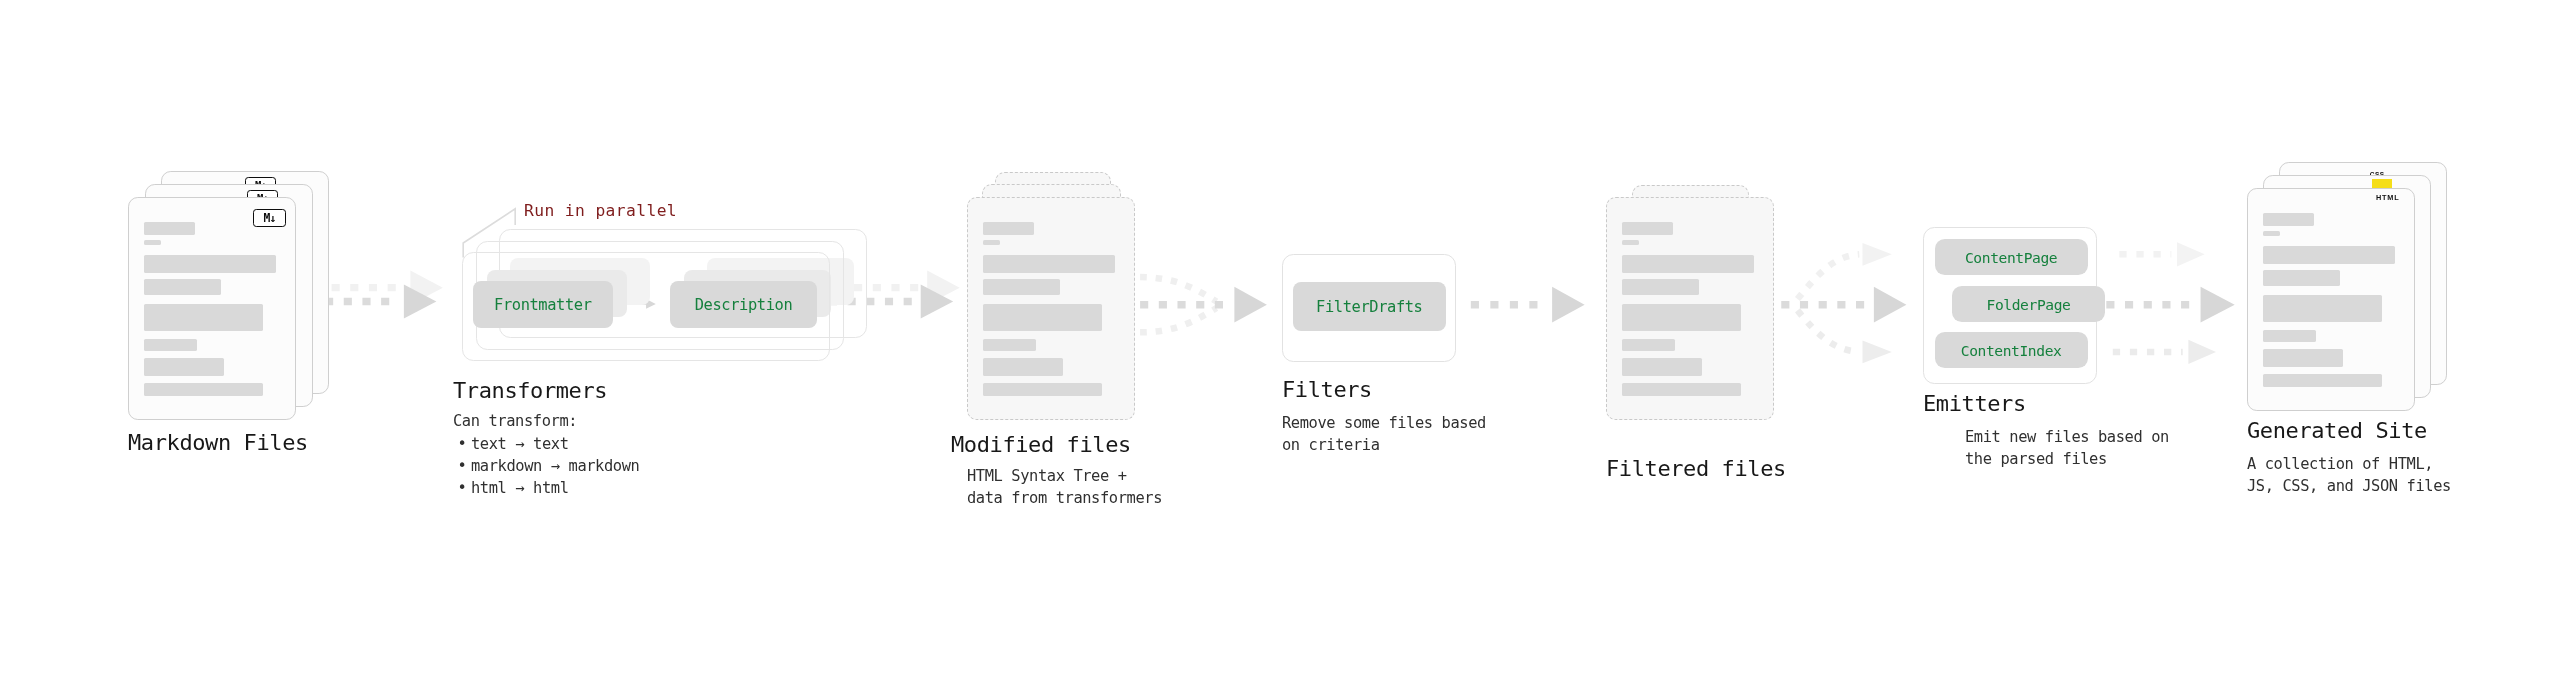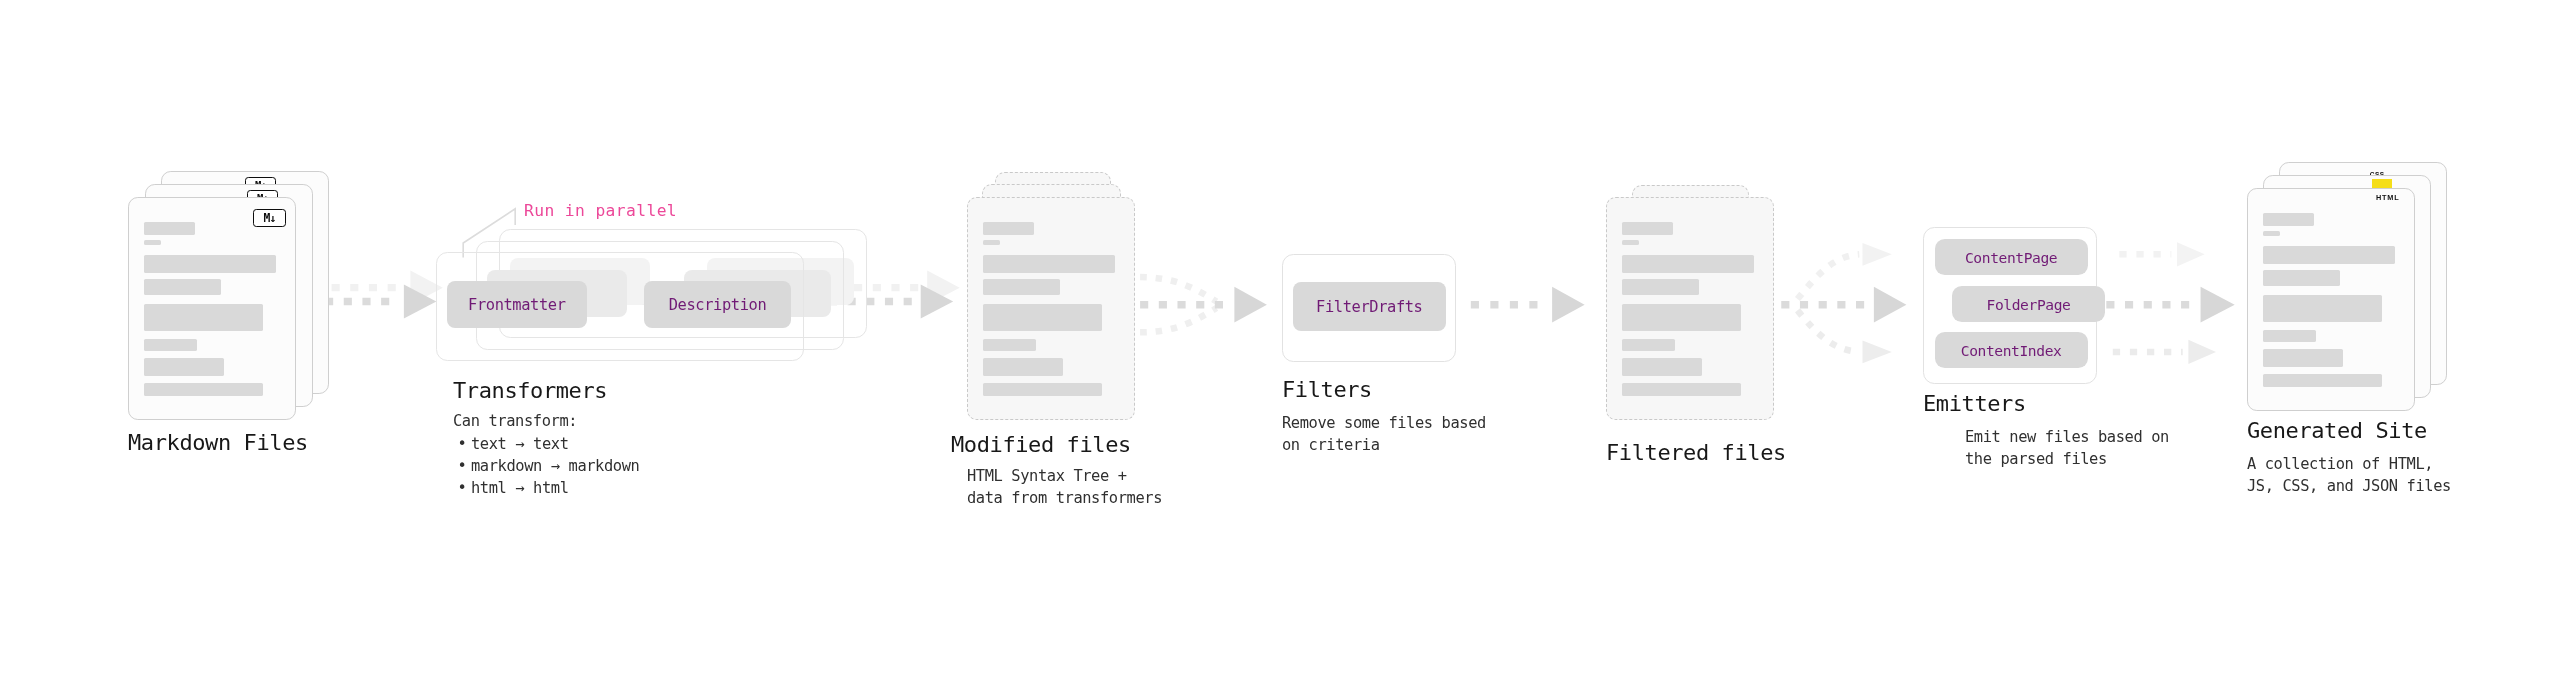--- a/index.html
+++ b/index.html
@@ -42,28 +42,28 @@
 
   
   .tbox{position:absolute;width:366px;height:107px;border:1.6px solid #e5e5e5;border-radius:11.4px;background:transparent;}
   .gpill{position:absolute;border-radius:8.1px;}
   .gpill.l{left:9.8px;top:28.4px;width:140px;height:47px;}
   .gpill.r{left:207px;top:28.4px;width:147px;height:47px;}
   .depth3 .gpill{background:#f3f3f3;}
   .depth2 .gpill{background:#eaeaea;}
 
   
-  .pill{position:absolute;background:#d9d9d9;border-radius:8.1px;color:#701a75;
+  .pill{position:absolute;background:#d9d9d9;border-radius:8.1px;color:#15803d;
         display:flex;align-items:center;justify-content:center;font-size:15.4px;letter-spacing:-0.4px;}
   .panel{position:absolute;background:#ffffff;border:1.6px solid #e2e2e2;border-radius:11.4px;}
 
   
   .stage-title{position:absolute;font-size:22px;color:#181818;letter-spacing:-0.4px;white-space:nowrap;}
   .stage-desc{position:absolute;font-size:15.4px;line-height:22px;color:#303030;letter-spacing:-0.4px;white-space:nowrap;}
-  .annotation{position:absolute;font-size:16.3px;color:#ec4899;letter-spacing:0.4px;white-space:nowrap;}
+  .annotation{position:absolute;font-size:16.3px;color:#7f1d1d;letter-spacing:0.4px;white-space:nowrap;}
   .bullet-line{white-space:nowrap;}
   .bullet-marker{display:inline-block;width:18px;text-align:center;}
 </style>
 </head>
 <body>
 
 <div class="canvas">
 
   <svg class="arrows" width="2576" height="681" viewBox="0 0 3170 838">
 
@@ -147,21 +147,21 @@
   <div>
     <div class="annotation" style="left:524px;top:201px;">Run in parallel</div>
     <div class="tbox depth3" style="left:499px;top:229px;">
       <span class="gpill l"></span>
       <span class="gpill r"></span>
     </div>
     <div class="tbox depth2" style="left:476px;top:241px;">
       <span class="gpill l"></span>
       <span class="gpill r"></span>
     </div>
-    <div class="tbox" style="left:436px;top:252px;text-decoration:underline;">
+    <div class="tbox" style="left:462px;top:252px;text-decoration:underline;">
       <span class="pill" style="left:9.8px;top:28.4px;width:140px;height:47px;">Frontmatter</span>
       <span class="pill" style="left:207px;top:28.4px;width:147px;height:47px;">Description</span>
     </div>
     <div class="stage-title" style="left:453px;top:378px;">Transformers</div>
     <div class="stage-desc" style="left:453px;top:410px;">Can transform:</div>
     <div class="stage-desc" style="left:453px;top:433px;">
       <div class="bullet-line"><span class="bullet-marker">•</span><span>text → text</span></div>
       <div class="bullet-line"><span class="bullet-marker">•</span><span>markdown → markdown</span></div>
       <div class="bullet-line"><span class="bullet-marker">•</span><span>html → html</span></div>
     </div>
@@ -203,21 +203,21 @@
     <div class="doc dashed" style="left:1606px;top:197px;">
       <i class="bar bar1"></i>
       <i class="bar bar2"></i>
       <i class="bar bar3"></i>
       <i class="bar bar4"></i>
       <i class="bar bar5"></i>
       <i class="bar bar6"></i>
       <i class="bar bar7"></i>
       <i class="bar bar8"></i>
     </div>
-    <div class="stage-title" style="left:1606px;top:440px;">Filtered files</div>
+    <div class="stage-title" style="left:1606px;top:456px;">Filtered files</div>
   </div>
 
   <div>
     <div class="panel" style="left:1923px;top:227px;width:172px;height:155px;">
       <span class="pill" style="left:10.6px;top:11.4px;width:153px;height:36px;border-radius:9.8px;font-size:14.6px;">ContentPage</span>
       <span class="pill" style="left:28px;top:58px;width:153px;height:36px;border-radius:9.8px;font-size:14.6px;text-align:center;">FolderPage</span>
       <span class="pill" style="left:10.6px;top:104px;width:153px;height:36px;border-radius:9.8px;font-size:14.6px;">ContentIndex</span>
     </div>
     <div class="stage-title" style="left:1923px;top:391px;">Emitters</div>
     <div class="stage-desc" style="left:1965px;top:426px;">

